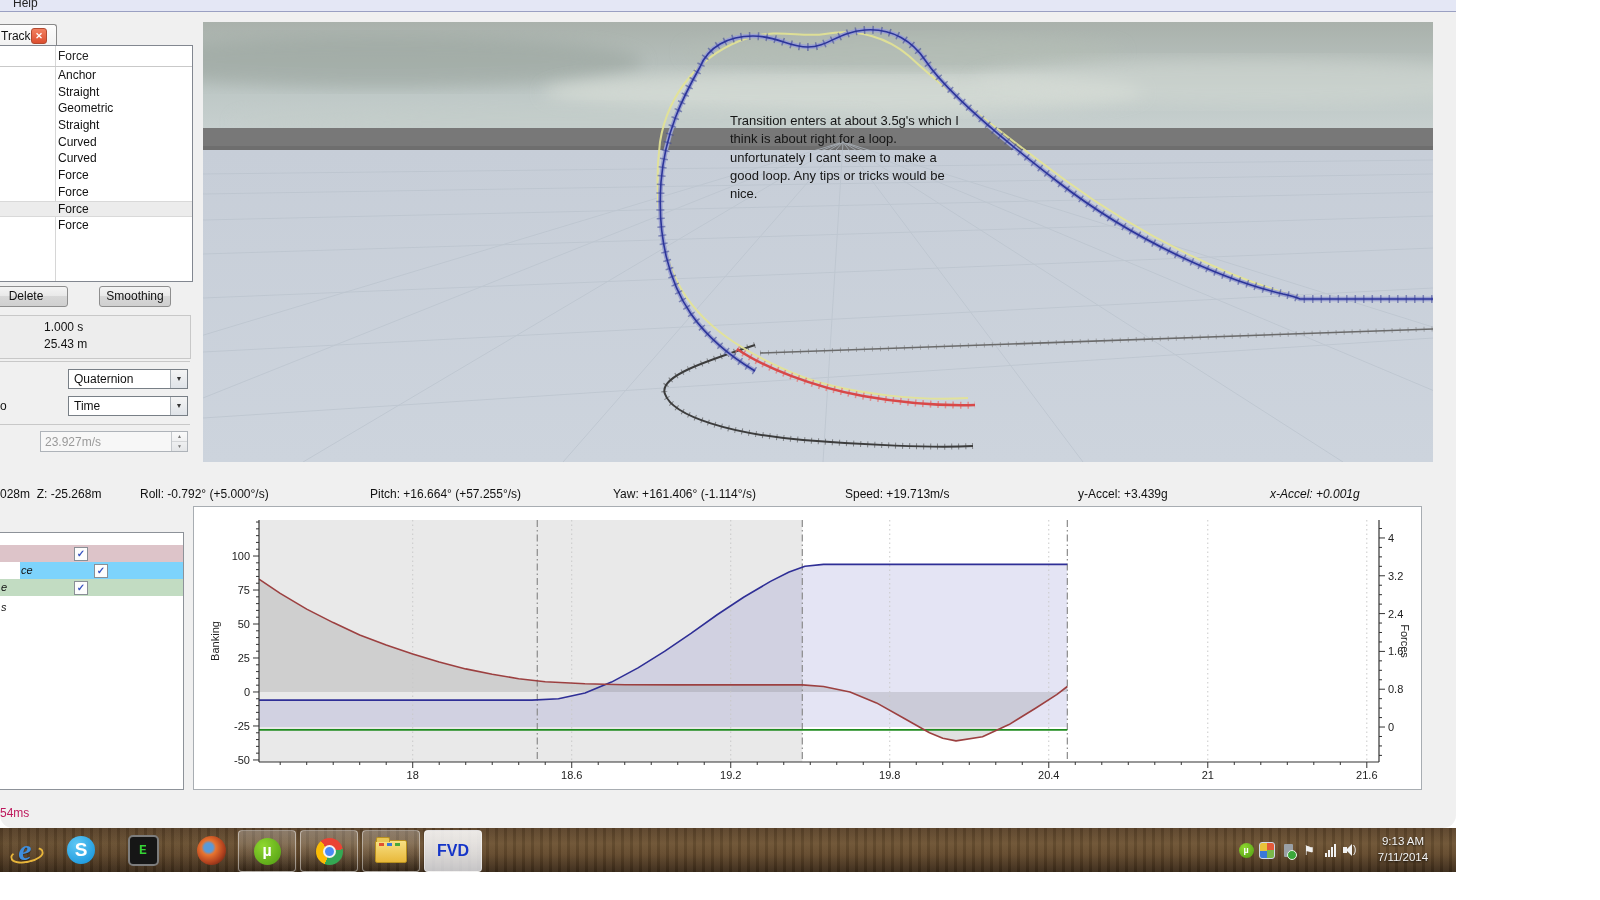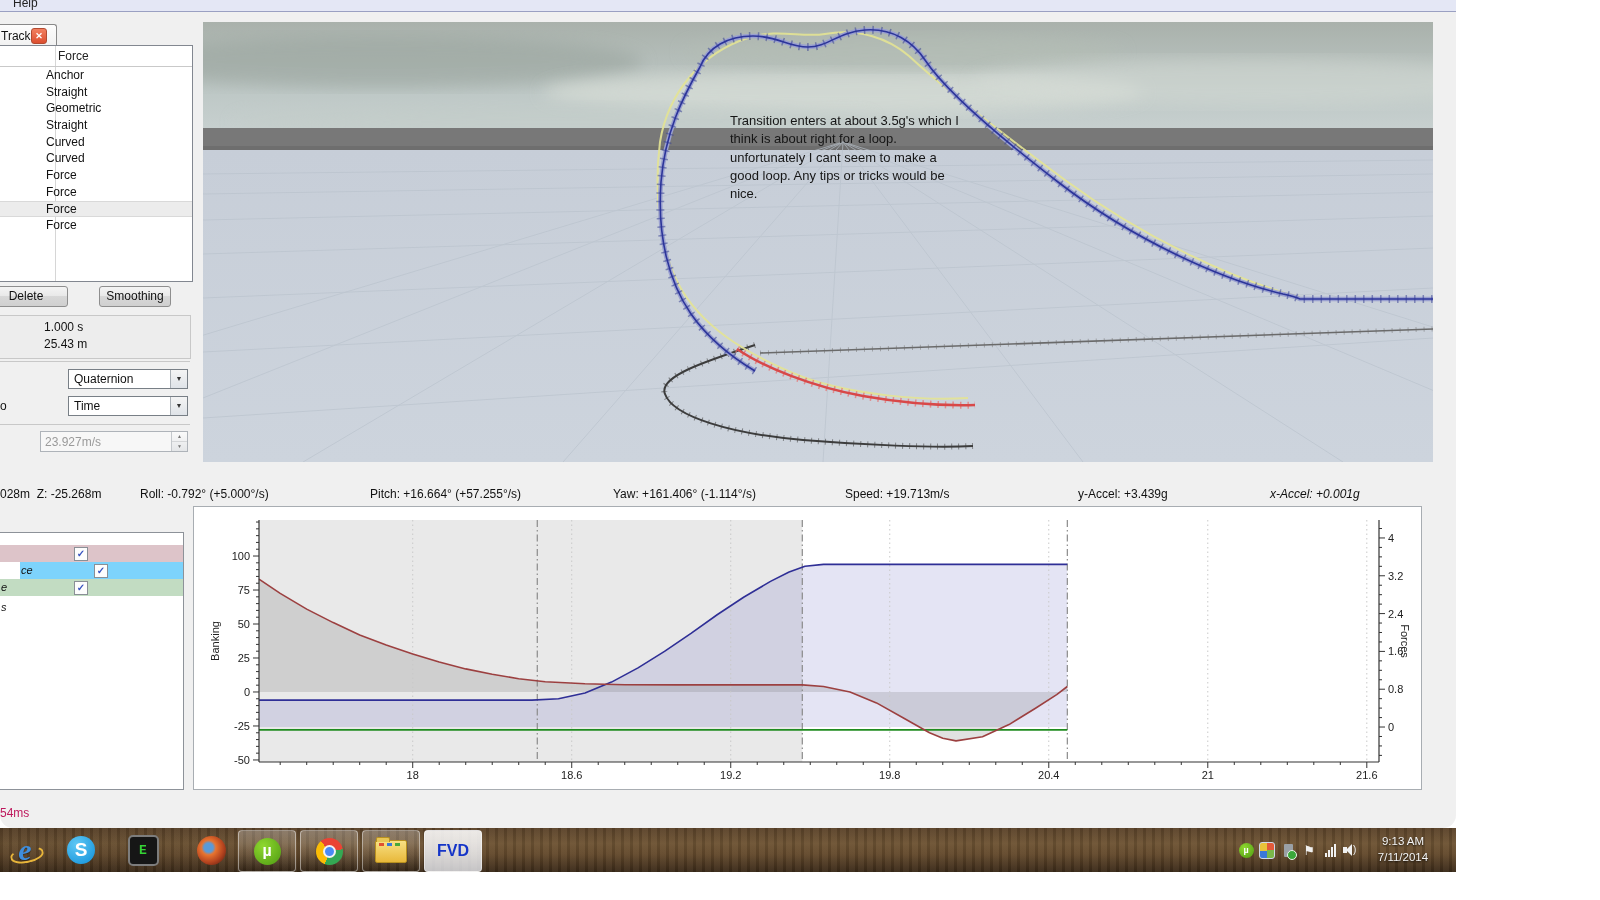--- a/index.html
+++ b/index.html
@@ -20,21 +20,21 @@
        background:linear-gradient(#f28060,#dd4f30);color:#fff;font-size:9px;font-weight:bold;
        text-align:center;line-height:14px;cursor:pointer;}
 
   
   .listbox{position:absolute;left:0;top:45px;width:192px;height:235px;background:#fff;
            border:1px solid #828790;border-left:none;}
   .list-colsep{position:absolute;left:55px;top:0;width:1px;height:100%;background:#d6d6d6;}
   .list-header{position:absolute;left:0;top:0;width:100%;height:20px;border-bottom:1px solid #c9c9c9;}
   .list-header span{position:absolute;left:58px;top:3px;font-size:12px;color:#222;}
   .seg-rows{position:absolute;left:0;top:21px;width:100%;}
-  .seg-row{height:16.7px;font-size:12px;padding-left:46px;line-height:16.7px;}
+  .seg-row{height:16.7px;font-size:12px;padding-left:58px;line-height:16.7px;}
   .seg-row.selected{background:#ececec;border-top:1px solid #d9d9d9;border-bottom:1px solid #d9d9d9;
                     height:14.7px;line-height:14.7px;}
 
   
   .btn{position:absolute;height:19px;border:1px solid #8e8e8e;border-radius:3px;font-size:12px;
        background:linear-gradient(#f4f4f4,#e9e9e9 45%,#d8d8d8 46%,#cfcfcf);text-align:center;line-height:18px;}
   .btn-delete{left:-16px;top:286px;width:82px;}
   .btn-smoothing{left:99px;top:286px;width:70px;}
 
   

